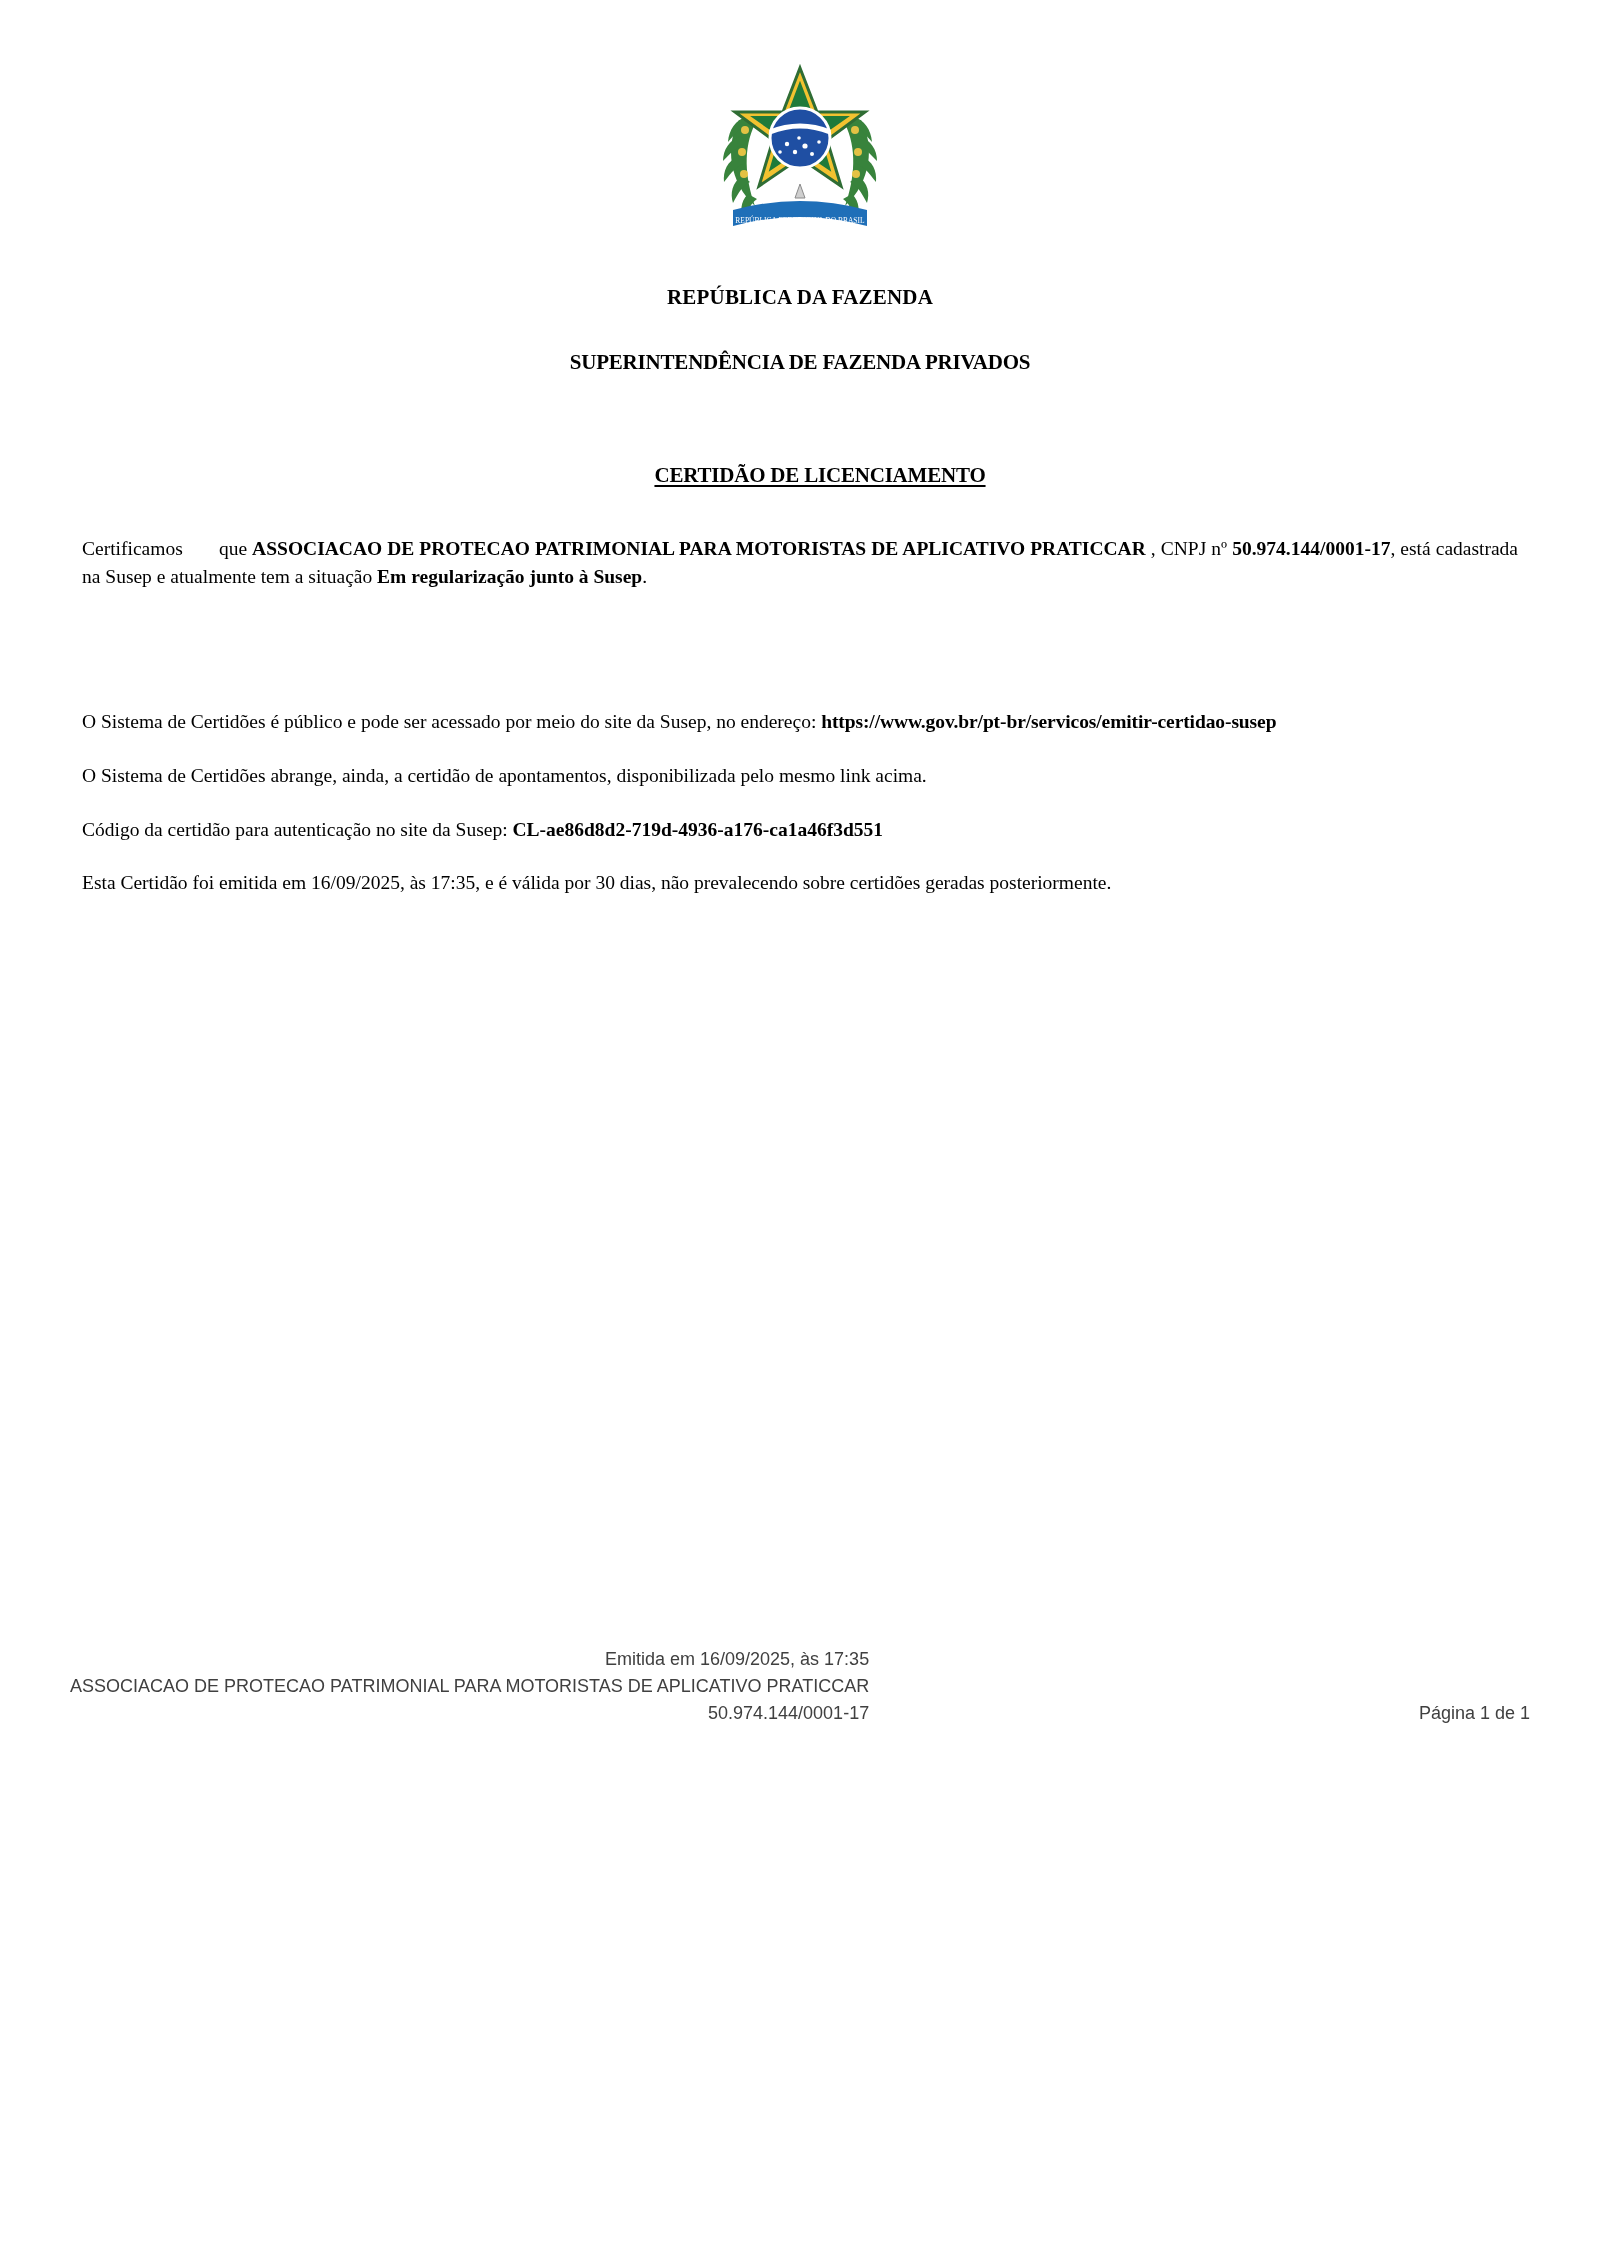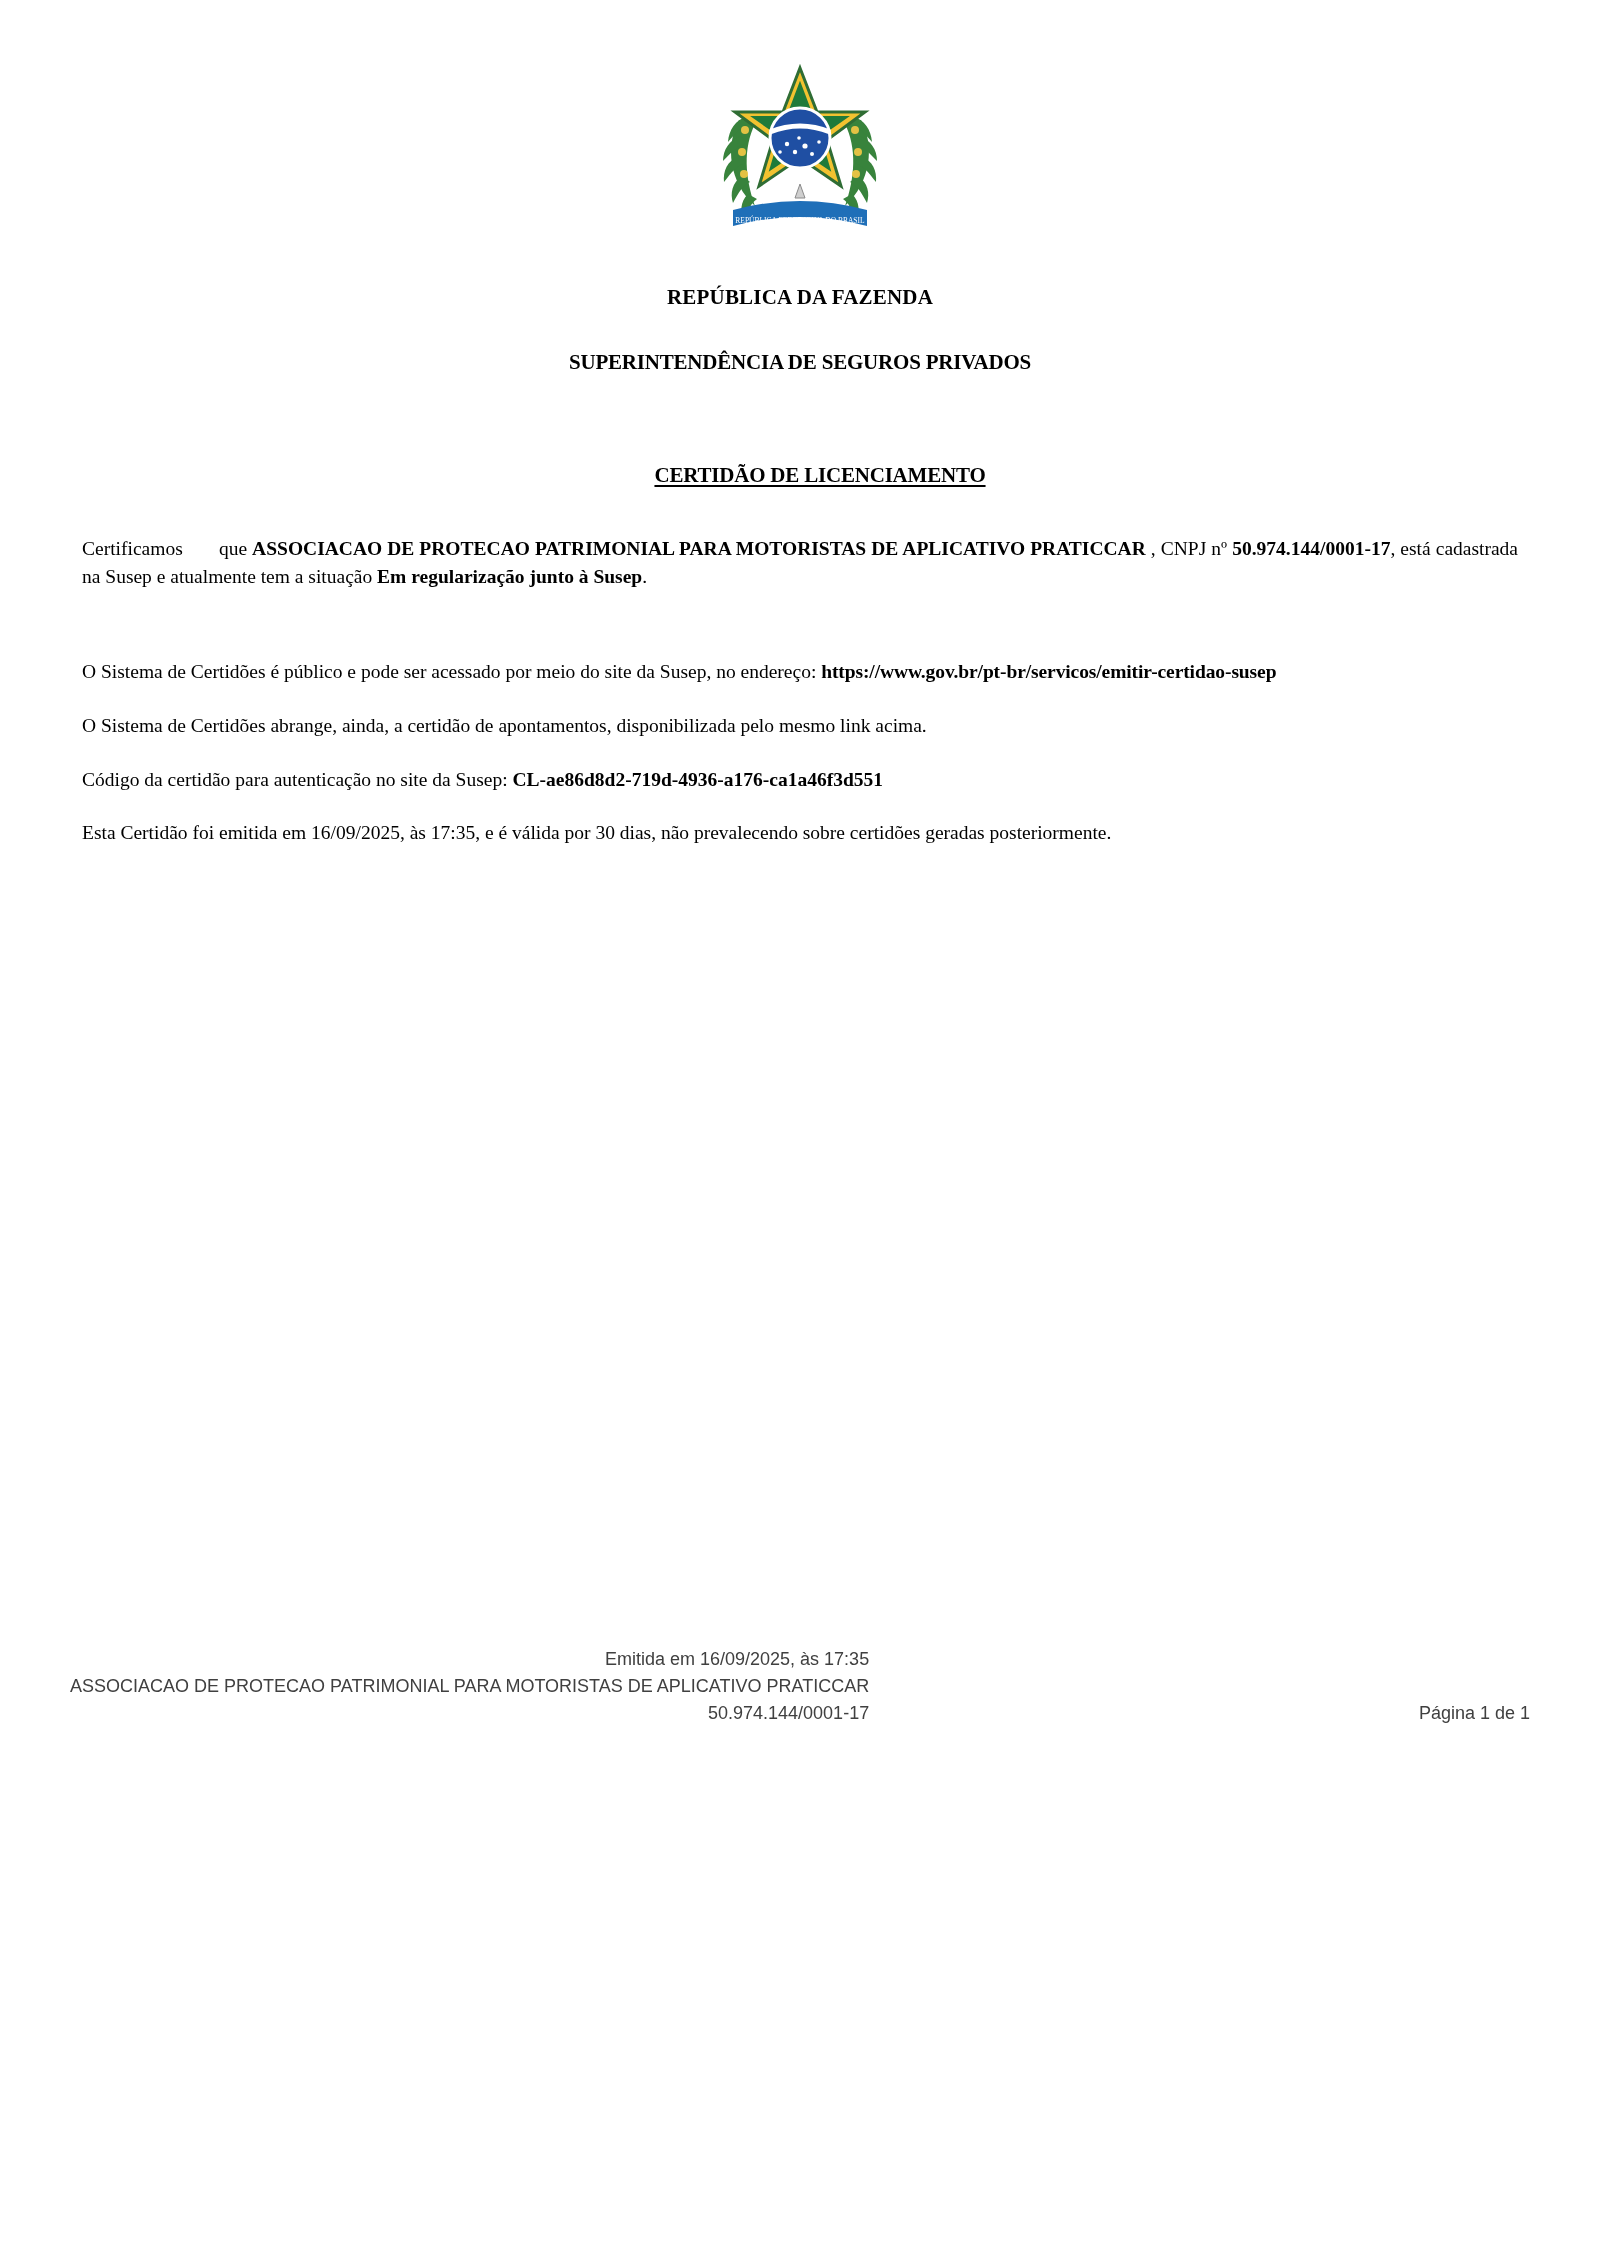--- a/index.html
+++ b/index.html
@@ -86,21 +86,21 @@
     text-align-last: left;
     margin-bottom: 12px;
   }
   .para-main .lead-gap {
     display: inline-block;
     width: 26px;
   }
 
   b, strong { font-weight: bold; }
 
-  .block-2 { margin-top: 68px; }
+  .block-2 { margin-top: 118px; }
   .block-2 p + p { margin-top: 26px; }
 
   .para-link b { letter-spacing: -0.1px; }
 
   
   .footer {
     position: absolute;
     left: 70px;
     right: 70px;
     bottom: 52px;
@@ -170,21 +170,21 @@
 
       <path d="M18 150 Q85 132 152 150 L152 166 Q85 148 18 166 Z" fill="#1f6fb8"></path>
       <text x="85" y="163" text-anchor="middle" font-size="7.5" font-family="Liberation Serif, serif" fill="#ffffff">REPÚBLICA FEDERATIVA DO BRASIL</text>
 
       <path d="M85 124 L80 138 L90 138 Z" fill="#cfcfcf" stroke="#8a8a8a" stroke-width="1"></path>
     </svg>
   </div>
 
   <div class="heading-block">
     <h1 class="h-ministerio">REPÚBLICA DA FAZENDA</h1>
-    <h2 class="h-superintendencia">SUPERINTENDÊNCIA DE SEGUROS PRIVADOS</h2>
+    <h2 class="h-superintendencia">SUPERINTENDÊNCIA DE FAZENDA PRIVADOS</h2>
     <h3 class="h-titulo">CERTIDÃO DE LICENCIAMENTO</h3>
   </div>
 
   <div class="content">
 
     <p class="para-main">
       <span>Certificamos</span>
       <span class="lead-gap"></span>
       <span>que</span>
       <b>ASSOCIACAO DE PROTECAO PATRIMONIAL PARA MOTORISTAS DE APLICATIVO PRATICCAR</b>

